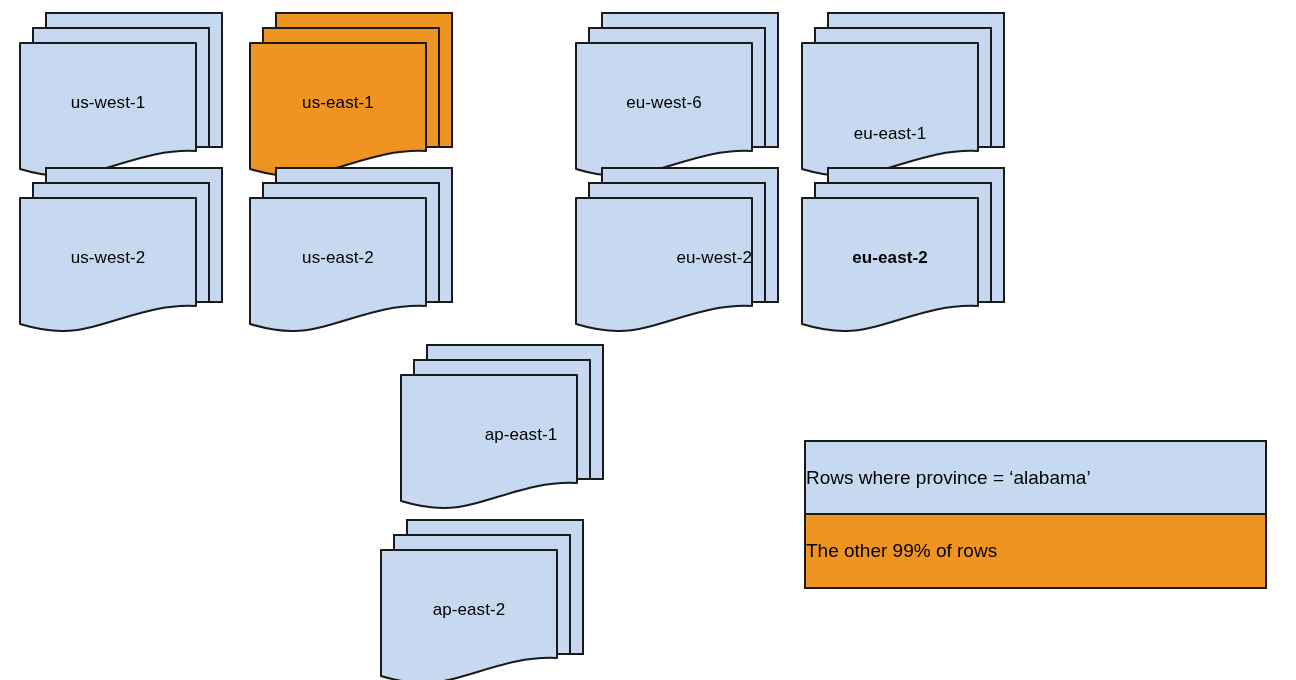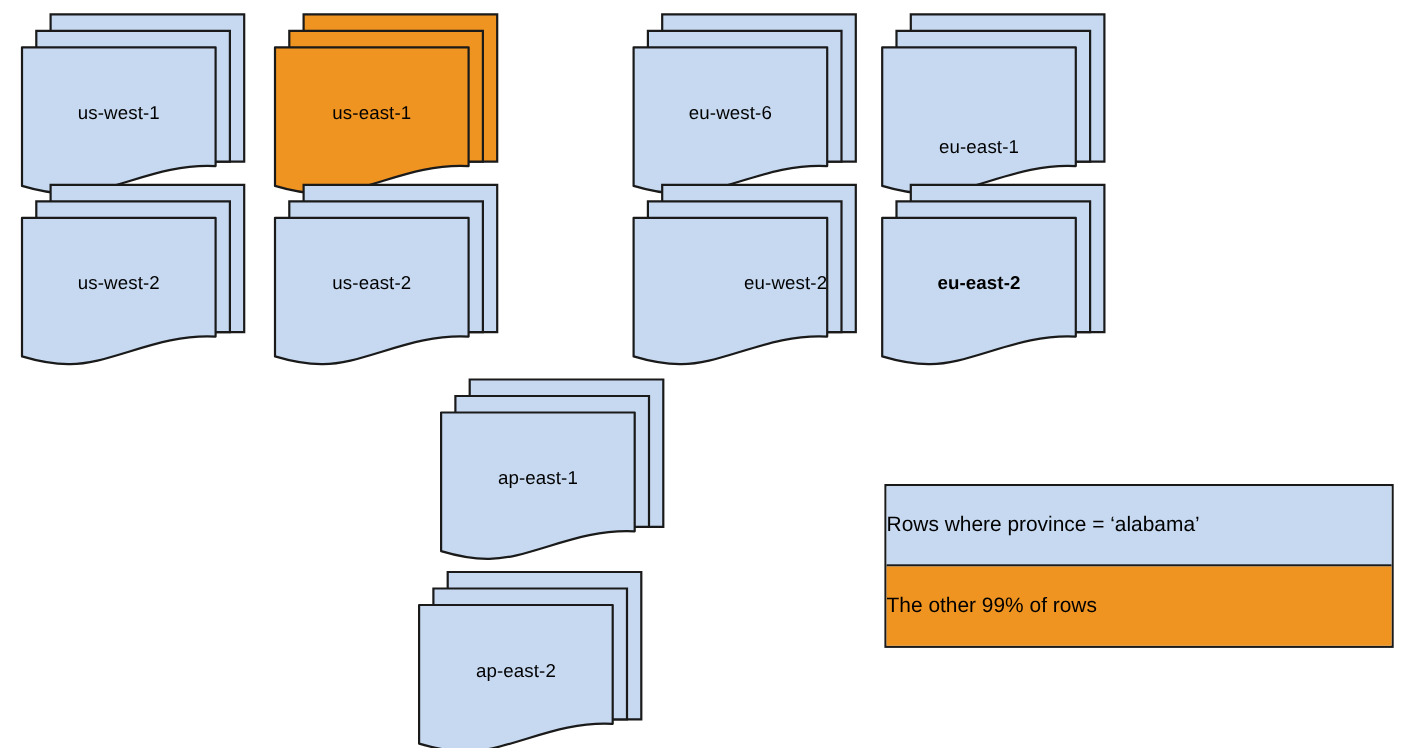--- a/index.html
+++ b/index.html
@@ -127,21 +127,21 @@
         <path d="M 0 0 L 176 0 L 176 108 C 124 105 80 134 42 133 C 24 133 10 129 0 126 Z" fill="#c6d9f0" stroke="#1a1a1a" stroke-width="2" stroke-linejoin="round"></path>
       </svg>
       <div class="stack-label" style="top: 50px;">eu-east-2</div>
     </div>
     <div class="stack" style="left: 401px; top: 375px;">
       <svg width="240" height="180" viewBox="0 0 240 180">
         <path d="M 26 -30 L 202 -30 L 202 104 L 26 104 Z" fill="#c6d9f0" stroke="#1a1a1a" stroke-width="2" stroke-linejoin="miter"></path>
         <path d="M 13 -15 L 189 -15 L 189 104 L 13 104 Z" fill="#c6d9f0" stroke="#1a1a1a" stroke-width="2" stroke-linejoin="miter"></path>
         <path d="M 0 0 L 176 0 L 176 108 C 124 105 80 134 42 133 C 24 133 10 129 0 126 Z" fill="#c6d9f0" stroke="#1a1a1a" stroke-width="2" stroke-linejoin="round"></path>
       </svg>
-      <div class="stack-label" style="top: 50px;">ap-east-1</div>
+      <div class="stack-label" style="top: 50px; padding-left: 32px;">ap-east-1</div>
     </div>
     <div class="stack" style="left: 381px; top: 550px;">
       <svg width="240" height="180" viewBox="0 0 240 180">
         <path d="M 26 -30 L 202 -30 L 202 104 L 26 104 Z" fill="#c6d9f0" stroke="#1a1a1a" stroke-width="2" stroke-linejoin="miter"></path>
         <path d="M 13 -15 L 189 -15 L 189 104 L 13 104 Z" fill="#c6d9f0" stroke="#1a1a1a" stroke-width="2" stroke-linejoin="miter"></path>
         <path d="M 0 0 L 176 0 L 176 108 C 124 105 80 134 42 133 C 24 133 10 129 0 126 Z" fill="#c6d9f0" stroke="#1a1a1a" stroke-width="2" stroke-linejoin="round"></path>
       </svg>
       <div class="stack-label" style="top: 50px;">ap-east-2</div>
     </div>
     <div class="legend" style="left: 804px; top: 440px; width: 463px; height: 149px;">

